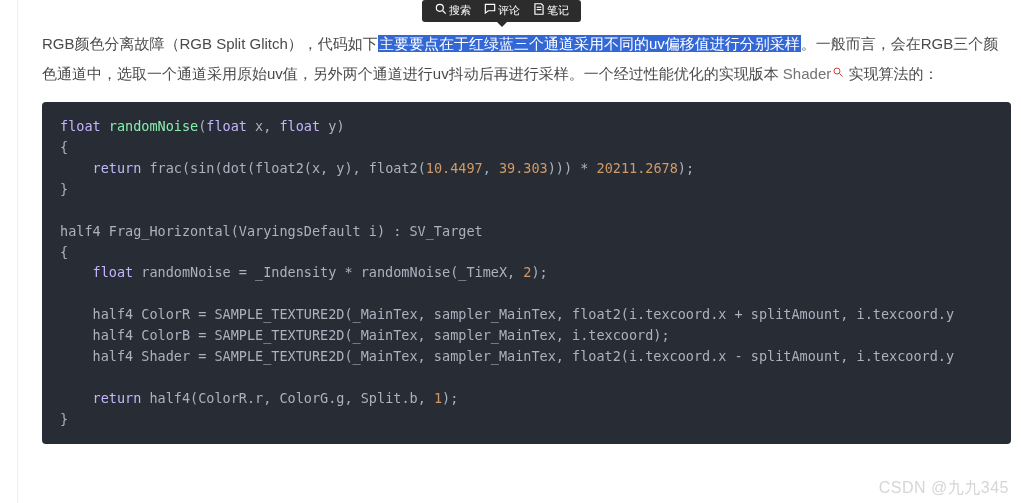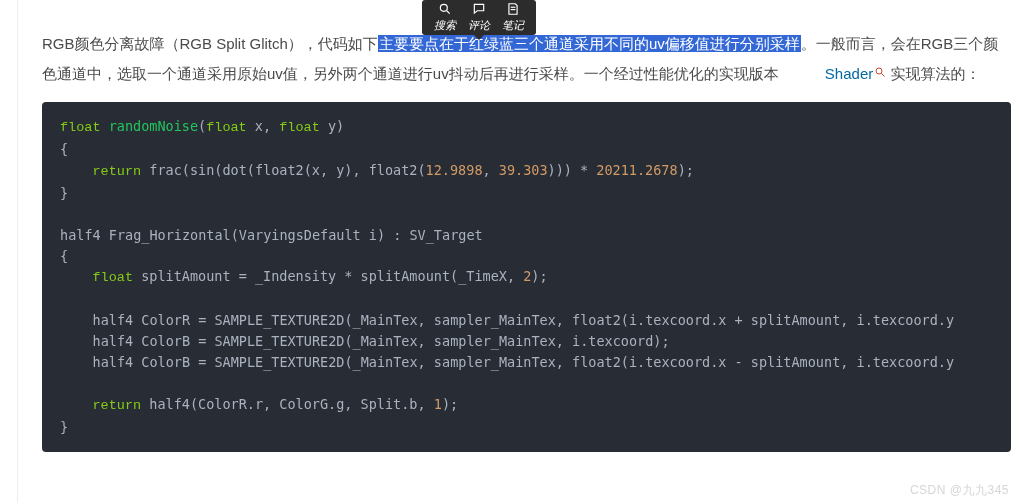--- a/index.html
+++ b/index.html
@@ -40,70 +40,68 @@
     content: "";
     position: absolute;
     top: 100%;
     left: 50%;
     margin-left: -5px;
     border: 5px solid transparent;
     border-top-color: #2c2c2c;
   }
   .tooltip-item {
     display: flex;
-    flex-direction: column;
+    flex-direction: row;
     align-items: center;
     gap: 1px;
     padding: 0 6px;
     line-height: 1.1;
-    font-style: italic;
   }
   .tooltip-item svg { width: 14px; height: 14px; }
   .paragraph {
     font-size: 15px;
     line-height: 1.9;
     color: #4a4a4a;
     margin-bottom: 14px;
   }
   .highlight {
     background: #3367d6;
     color: #fff;
     padding: 0 1px;
   }
   .link {
-    color: #0369a1;
+    color: #737373;
     text-decoration: none;
-    margin-left: 42px;
   }
   .link-icon {
     display: inline-block;
     width: 12px;
     height: 12px;
     vertical-align: 1px;
     margin-left: 1px;
   }
   .code-block {
     background: #282c34;
     color: #abb2bf;
     border-radius: 4px;
     padding: 14px 18px;
     font-family: "Consolas", "Monaco", monospace;
     font-size: 13.5px;
     line-height: 1.55;
     white-space: pre;
     overflow: hidden;
   }
-  .kw { color: #84cc16; font-family: Liberation Mono, monospace; }
-  .fn { color: #22c55e; }
+  .kw { color: #c4b5fd; }
+  .fn { color: #86efac; }
   .num { color: #d19a66; }
   .watermark {
     position: absolute;
     right: 12px;
     bottom: 4px;
-    font-size: 12px;
+    font-size: 16px;
     color: rgba(200,200,200,0.75);
     letter-spacing: 0.5px;
   }
 </style>
 </head>
 <body>
 
 <div class="sidebar-stub"></div>
 
 <div class="tooltip">
@@ -140,29 +138,29 @@
 
   <p class="paragraph">
     <span>RGB颜色分离故障（RGB Split Glitch），代码如下</span><span class="highlight">主要要点在于红绿蓝三个通道采用不同的uv偏移值进行分别采样</span><span>。一般而言，会在RGB三个颜色通道中，选取一个通道采用原始uv值，另外两个通道进行uv抖动后再进行采样。一个经过性能优化的实现版本 </span><a class="link" href="#"><span>Shader</span><span class="link-icon"><svg viewBox="0 0 24 24" fill="none" stroke="#ca4633" stroke-width="2">
             <circle cx="10" cy="10" r="6"></circle>
             <line x1="15" y1="15" x2="21" y2="21"></line>
           </svg></span></a><span> 实现算法的：</span>
   </p>
 
   <div class="code-block"><span class="kw">float</span><span class="fn"> randomNoise</span><span>(</span><span class="kw">float</span><span> x, </span><span class="kw">float</span><span> y)</span>
 <span>{</span>
-<span>    </span><span class="kw">return</span><span> frac(sin(dot(float2(x, y), float2(</span><span class="num">12.9898</span><span>, </span><span class="num">39.303</span><span>))) * </span><span class="num">20211.2678</span><span>);</span>
+<span>    </span><span class="kw">return</span><span> frac(sin(dot(float2(x, y), float2(</span><span class="num">10.4497</span><span>, </span><span class="num">39.303</span><span>))) * </span><span class="num">20211.2678</span><span>);</span>
 <span>}</span>
 
 <span>half4 Frag_Horizontal(VaryingsDefault i) : SV_Target</span>
 <span>{</span>
-<span>    </span><span class="kw">float</span><span> splitAmount = _Indensity * splitAmount(_TimeX, </span><span class="num">2</span><span>);</span>
+<span>    </span><span class="kw">float</span><span> randomNoise = _Indensity * randomNoise(_TimeX, </span><span class="num">2</span><span>);</span>
 
 <span>    half4 ColorR = SAMPLE_TEXTURE2D(_MainTex, sampler_MainTex, float2(i.texcoord.x + splitAmount, i.texcoord.y</span>
 <span>    half4 ColorB = SAMPLE_TEXTURE2D(_MainTex, sampler_MainTex, i.texcoord);</span>
-<span>    half4 ColorB = SAMPLE_TEXTURE2D(_MainTex, sampler_MainTex, float2(i.texcoord.x - splitAmount, i.texcoord.y</span>
+<span>    half4 Shader = SAMPLE_TEXTURE2D(_MainTex, sampler_MainTex, float2(i.texcoord.x - splitAmount, i.texcoord.y</span>
 
 <span>    </span><span class="kw">return</span><span> half4(ColorR.r, ColorG.g, Split.b, </span><span class="num">1</span><span>);</span>
 <span>}</span></div>
 
 </div>
 
 <div class="watermark">CSDN @九九345</div>
 
 </body></html>

